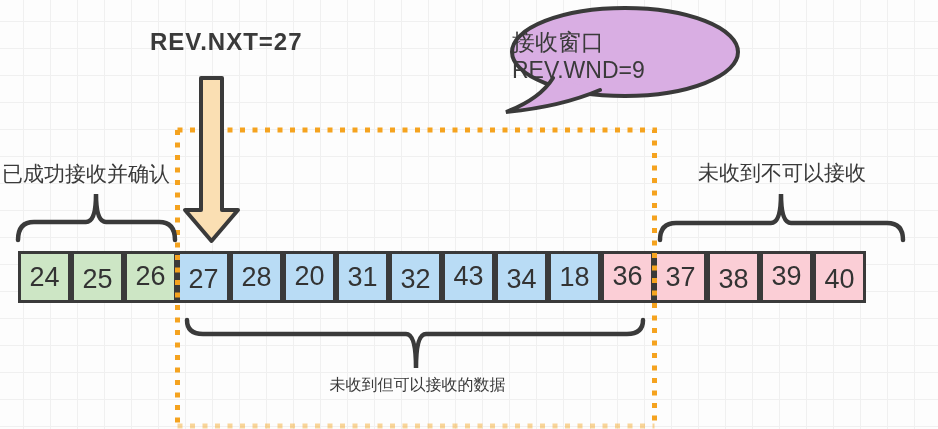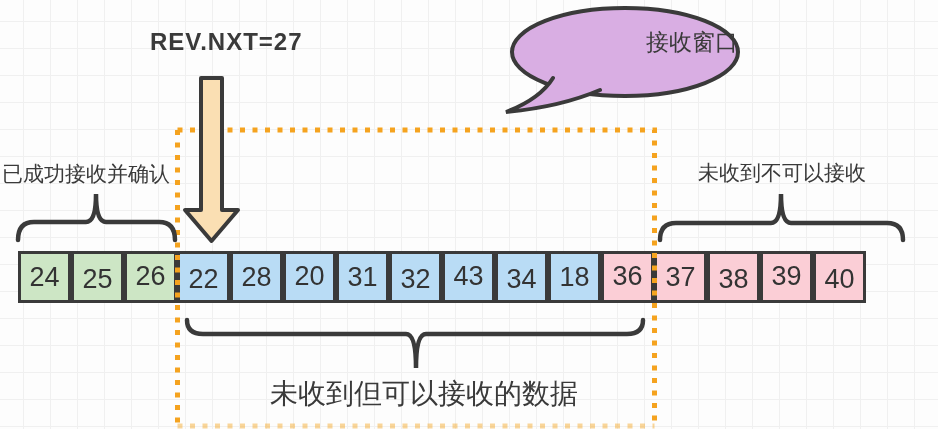--- a/index.html
+++ b/index.html
@@ -33,43 +33,43 @@
   .cell:nth-child(even) span{transform:translateY(2px);display:inline-block;}
   .cell:nth-child(3n) span{transform:translateY(-1px);display:inline-block;}
 
   
   #shapes{position:absolute;left:0;top:0;pointer-events:none;}
 
   
   #rev-nxt-label{left:150px;top:28px;font-size:24px;letter-spacing:1px;font-weight:bold;}
   #bubble-text{
     left:512px;top:28px;width:226px;
-    text-align:right;font-size:23px;line-height:28px;
+    text-align:left;font-size:23px;line-height:28px;
   }
   #acked-label{left:2px;top:160px;font-size:21px;}
   #blocked-label{left:660px;top:159px;width:244px;text-align:center;font-size:21px;}
-  #window-label{left:270px;top:375px;width:295px;text-align:center;font-size:28px;}
+  #window-label{left:270px;top:375px;width:295px;text-align:center;font-size:16px;}
 </style>
 </head>
 <body>
 
 <div id="stage" style="--ink: #3a3a3a; --orange: #f5a31f; --arrow: #fadfb3; --bubble: #d9aee3; --text: #3d3d3d;">
 
   <div id="strip">
       <div class="cell" style="background: rgb(205, 230, 197);">
         <span>24</span>
       </div>
       <div class="cell" style="background: rgb(205, 230, 197);">
         <span>25</span>
       </div>
       <div class="cell" style="background: rgb(205, 230, 197);">
         <span>26</span>
       </div>
       <div class="cell" style="background: rgb(185, 220, 245);">
-        <span>22</span>
+        <span>27</span>
       </div>
       <div class="cell" style="background: rgb(185, 220, 245);">
         <span>28</span>
       </div>
       <div class="cell" style="background: rgb(185, 220, 245);">
         <span>20</span>
       </div>
       <div class="cell" style="background: rgb(185, 220, 245);">
         <span>31</span>
       </div>
@@ -122,20 +122,21 @@
       <ellipse cx="625" cy="52" rx="113" ry="44" style="fill:var(--bubble,#d9aee3);stroke:var(--ink,#3a3a3a)" stroke-width="4"></ellipse>
       <path d="M 600 90 Q 560 107 506 112 Q 540 99 553 78 Z" style="fill:var(--bubble,#d9aee3)" stroke="none"></path>
       <path d="M 600 90 Q 560 107 506 112 Q 540 99 553 78" fill="none" style="stroke:var(--ink,#3a3a3a)" stroke-width="4" stroke-linecap="round"></path>
     </g>
   </svg>
 
   <div id="rev-nxt-label" class="abs txt">REV.NXT=27</div>
 
   <div id="bubble-text" class="abs txt">
     <div>接收窗口</div>
+    <div>REV.WND=9</div>
   </div>
 
   <div id="acked-label" class="abs txt">已成功接收并确认</div>
 
   <div id="blocked-label" class="abs txt">未收到不可以接收</div>
 
   <div id="window-label" class="abs txt">未收到但可以接收的数据</div>
 </div>
 
 </body></html>

